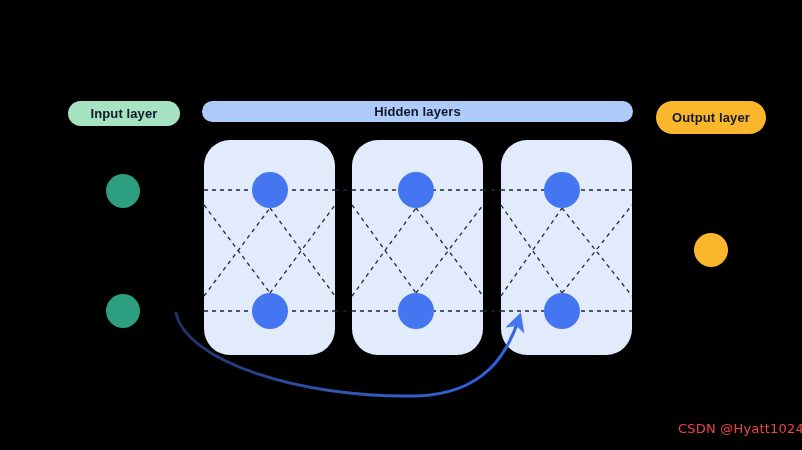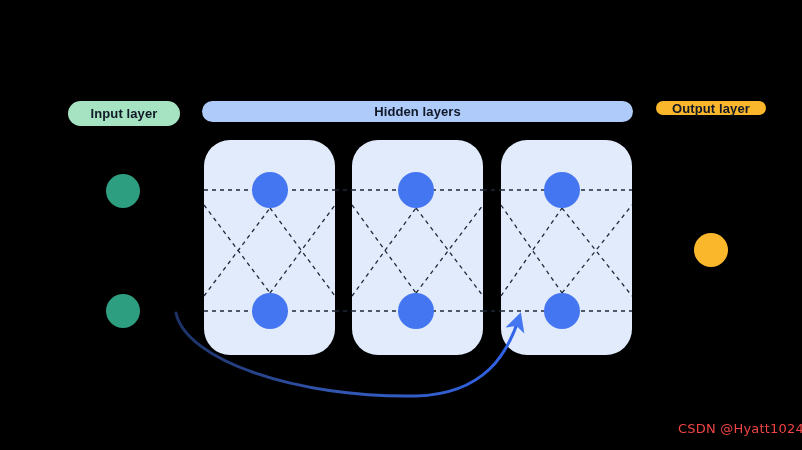--- a/index.html
+++ b/index.html
@@ -44,21 +44,21 @@
     width: 112px; height: 25px;
     background: #A6E3C2;
   }
   #pill-hidden {
     left: 186px; top: 101px;
     width: 431px; height: 21px;
     background: #AECBFA;
   }
   #pill-output {
     left: 640px; top: 101px;
-    width: 110px; height: 14px;
+    width: 110px; height: 33px;
     background: #FBB72C;
   }
 
   
   .hidden-box {
     position: absolute;
     top: 140px;
     width: 131px;
     height: 215px;
     background: #E2EBFB;

